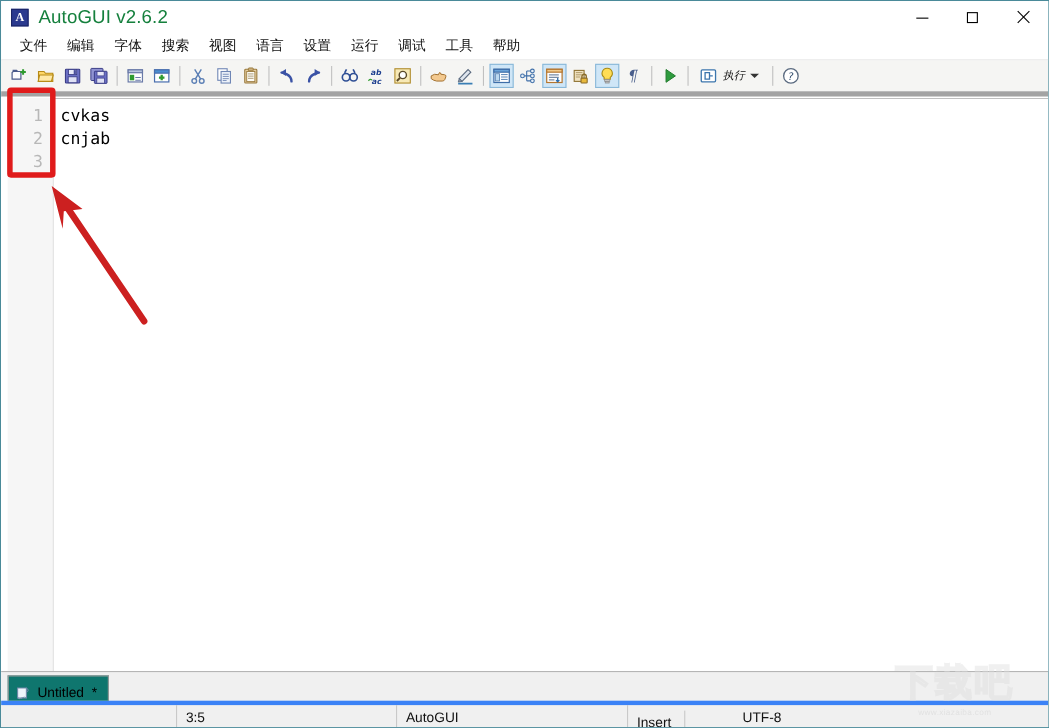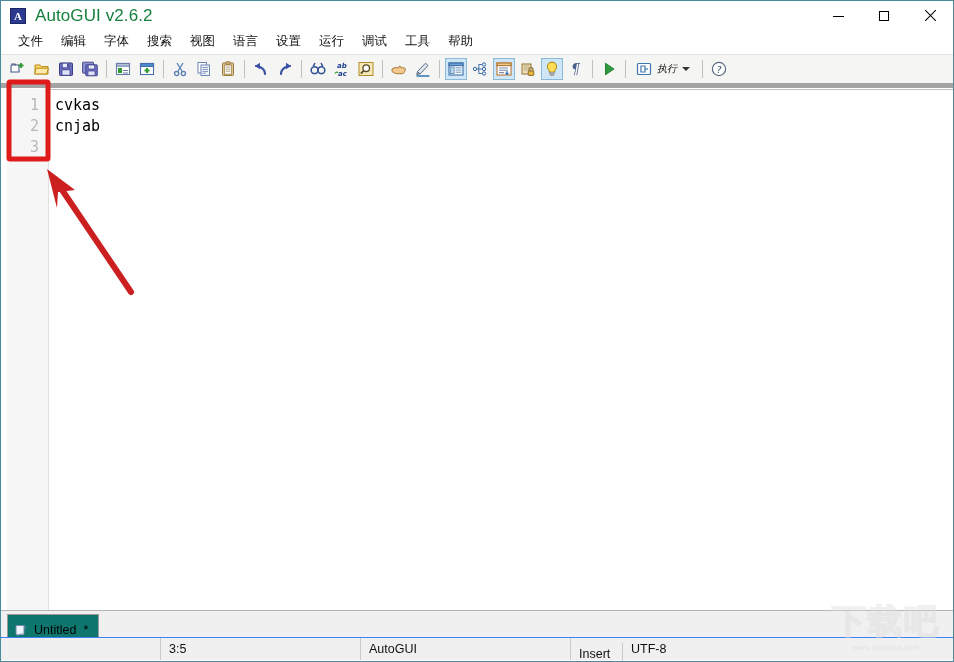--- a/index.html
+++ b/index.html
@@ -233,45 +233,45 @@
   }
   .tab-label {
     font-size: 12.5px; color: #000;
   }
   .tab-star { font-size: 12.5px; color: #000; margin-left: 7px; }
 
   
   .statusbar {
     height: 22px;
     background: #f0f0f0;
-    border-top: 1px solid #3b82f6;
+    border-top: 4px solid #3b82f6;
     display: flex;
     align-items: center;
     font-size: 12.5px;
     color: #111;
     user-select: none;
   }
   .st-cell {
     height: 22px;
     display: flex;
     align-items: center;
     box-sizing: border-box;
     border-right: 1px solid #c9c9c9;
     padding-left: 8px;
   }
   .st-c0 { width: 160px; border-right: 1px solid #c9c9c9; }
   .st-c1 { width: 200px; }
   .st-c2 { width: 210px; }
   .st-c3 { width: 52px; margin-top: 10px; }
-  .st-c4 { flex: 1; border-right: none; }
+  .st-c4 { flex: 1; border-right: none; margin-left: 44px; }
 
   
   .watermark {
     position: absolute;
-    right: 2px;
+    right: 20px;
     bottom: 6px;
     width: 130px;
     height: 56px;
     pointer-events: none;
     opacity: 0.45;
   }
   .wm-text {
     font-size: 7.5px;
     color: #cfcfcf;
     text-align: center;

